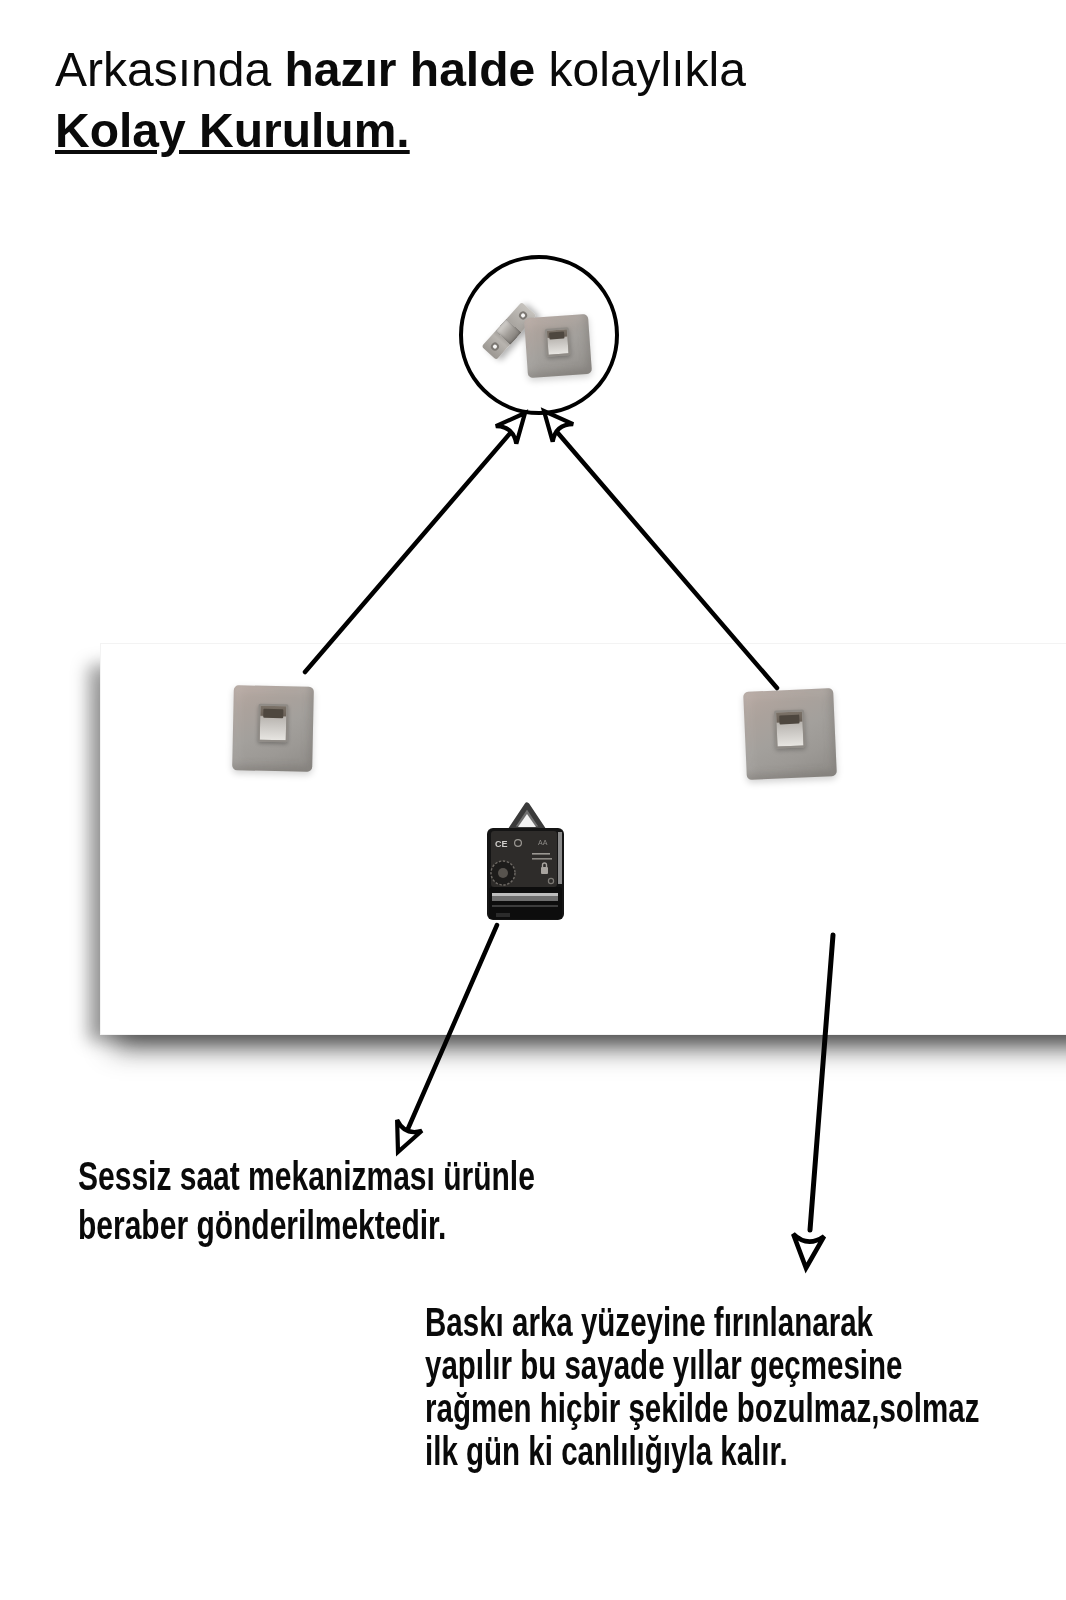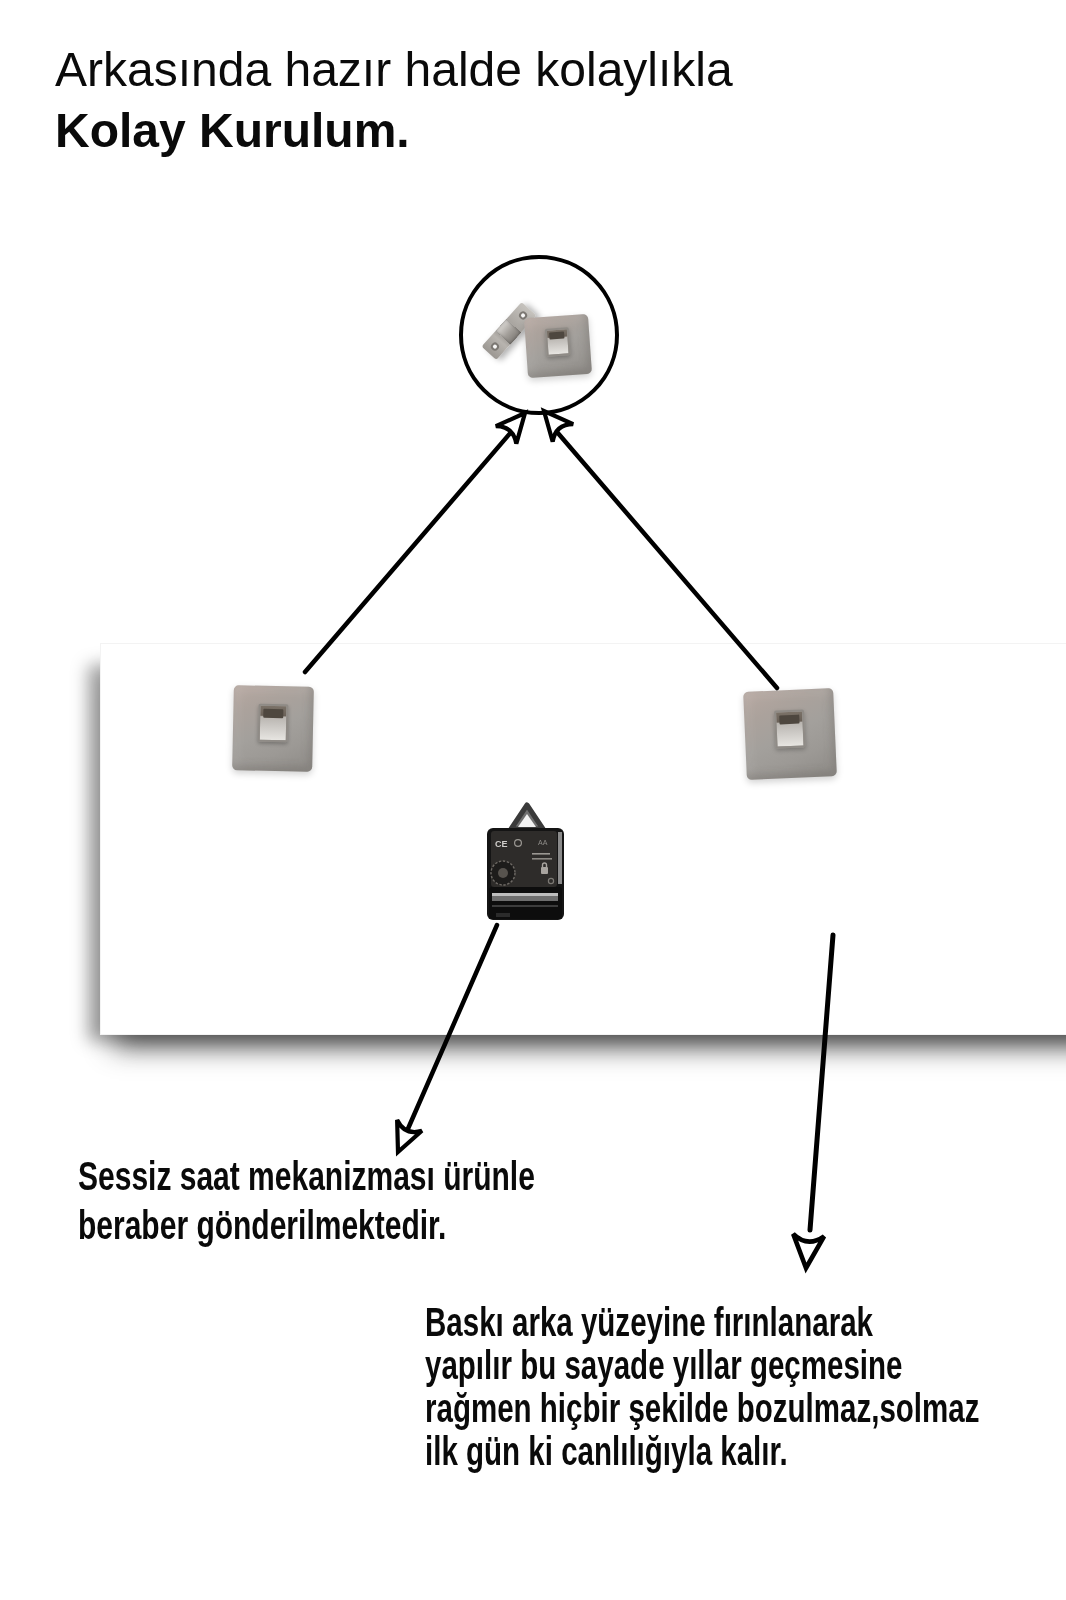--- a/index.html
+++ b/index.html
@@ -5,22 +5,22 @@
   html,body{margin:0;padding:0;background:#ffffff;}
   .canvas{
     position:relative;width:1066px;height:1600px;background:#ffffff;overflow:hidden;
     font-family:"Liberation Sans", sans-serif;color:#0a0a0a;
   }
   
   .intro{
     position:absolute;left:55px;top:39px;width:900px;
     font-size:48px;line-height:61px;font-weight:400;letter-spacing:0;
   }
-  .intro .b{font-weight:400;}
-  .intro .line4{font-weight:700;}
+  .intro .b{font-weight:700;}
+  .intro .line4{font-weight:700;text-decoration:underline;}
   
   .detail-circle{
     position:absolute;left:459px;top:255px;width:152px;height:152px;
     border:4px solid #000;border-radius:50%;background:#fff;z-index:2;
   }
   .bar-bracket{
     position:absolute;left:16px;top:62px;width:60px;height:20px;border-radius:3px;
     transform:rotate(-48deg);
     background:linear-gradient(90deg,#9b9792 0%,#b8b4af 28%,#8d8984 46%,#a9a5a0 62%,#c6c3be 100%);
     box-shadow:2px 4px 6px rgba(0,0,0,0.3);

